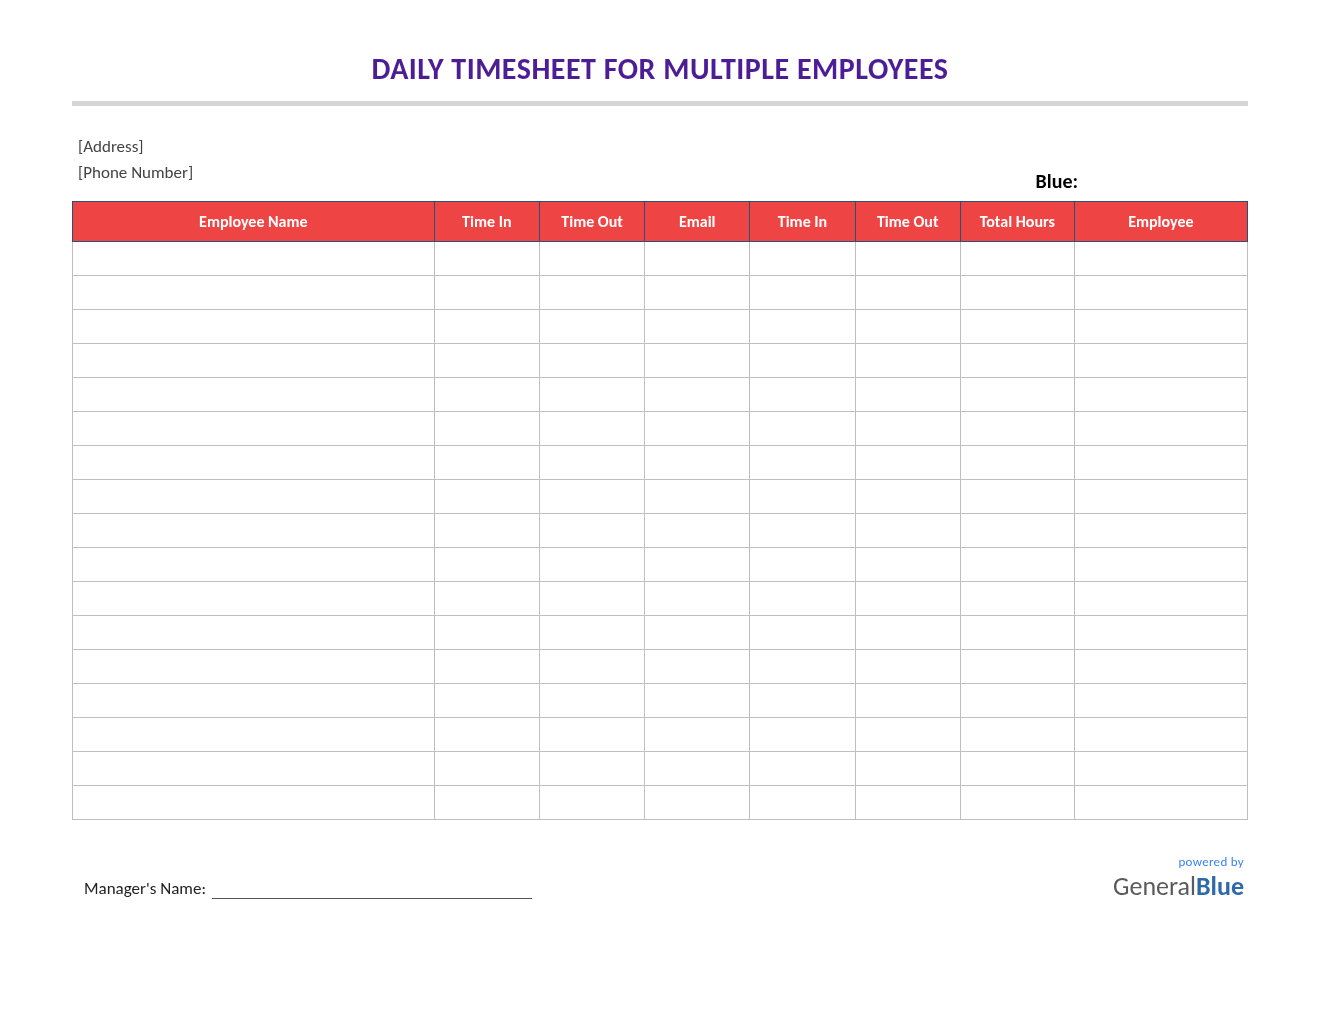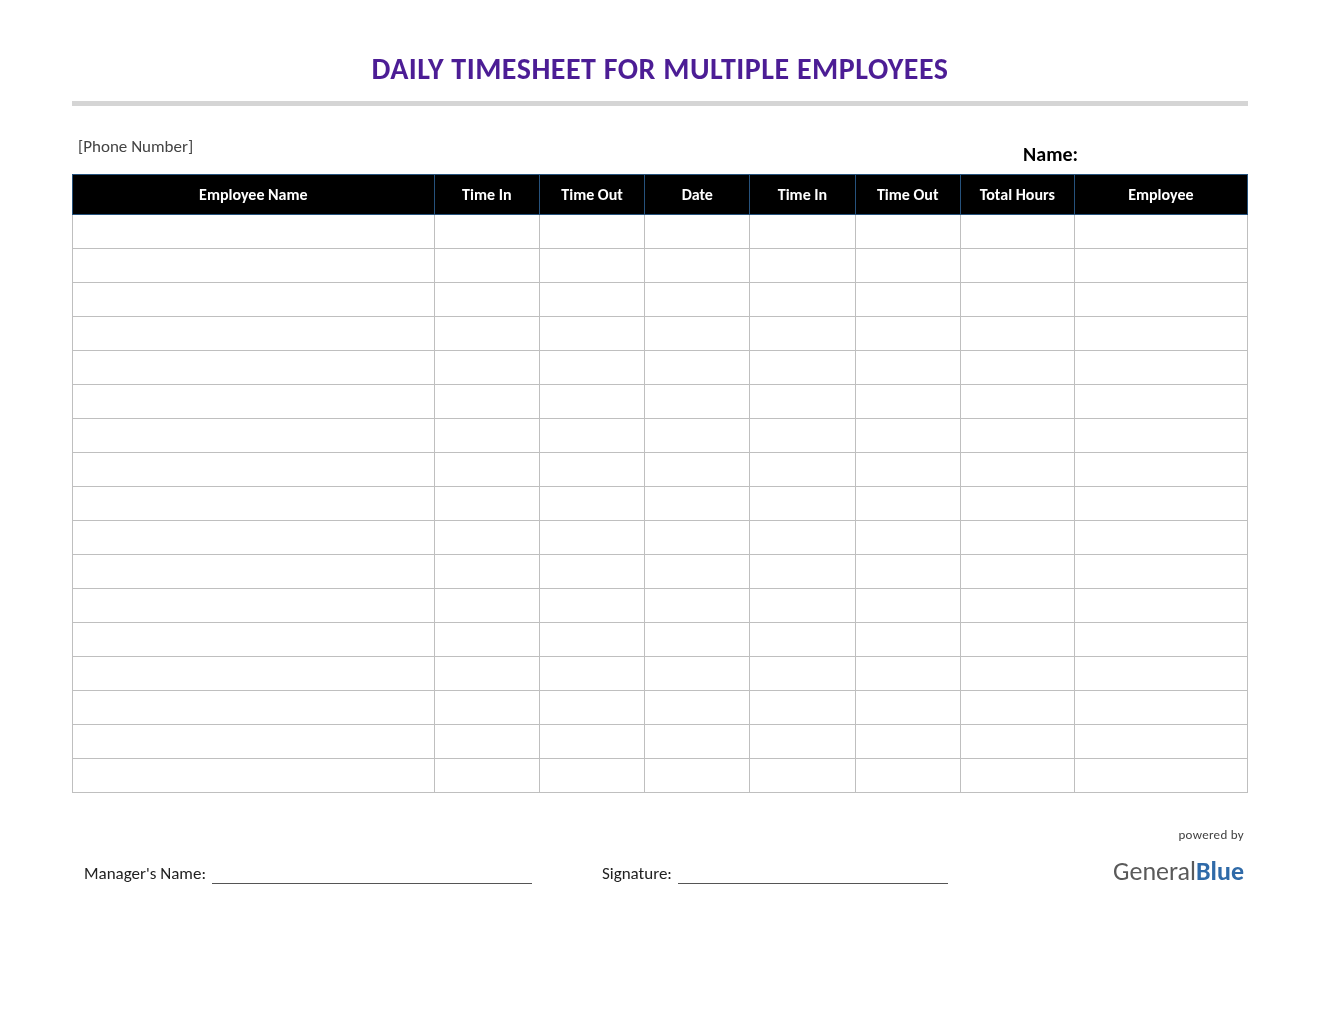--- a/index.html
+++ b/index.html
@@ -49,21 +49,21 @@
     font-size: 20px;
     font-weight: 700;
     color: #000;
   }
   table {
     width: 100%;
     border-collapse: collapse;
     margin-top: 6px;
   }
   thead th {
-    background: #000000;
+    background: #ef4444;
     color: #ffffff;
     font-size: 16px;
     font-weight: 600;
     padding: 10px 6px;
     border: 1px solid #26527c;
     text-align: center;
   }
   tbody td {
     border: 1px solid #bfbfbf;
     height: 34px;
@@ -96,54 +96,55 @@
   .sig-line { width: 270px; }
   .field.sig { margin-left: 70px; }
 
   .logo-wrap {
     margin-left: auto;
     text-align: right;
     padding-right: 4px;
   }
   .powered {
     font-size: 13px;
-    color: #404040;
+    color: #3b82f6;
     letter-spacing: 0.3px;
-    margin-bottom: 16px;
+    margin-bottom: 4px;
   }
   .logo {
     font-size: 26px;
     font-weight: 400;
     color: #5a5a5a;
     line-height: 1;
   }
   .logo .gen { font-weight: 300; }
   .logo .blue { color: #2f6aa8; font-weight: 600; }
 </style>
 </head>
 <body>
 
 <div class="title">DAILY TIMESHEET FOR MULTIPLE EMPLOYEES</div>
 <div class="hr"></div>
 
 <div class="header-block">
+  <div class="company-line">[Address]</div>
   <div class="company-line">[Phone Number]</div>
 </div>
 
 <div class="date-row">
-  <span class="date-label">Name:</span>
+  <span class="date-label">Blue:</span>
 </div>
 
 <table>
   <thead>
     <tr>
       <th class="col-name">Employee Name</th>
       <th class="col-small">Time In</th>
       <th class="col-small">Time Out</th>
-      <th class="col-small">Date</th>
+      <th class="col-small">Email</th>
       <th class="col-small">Time In</th>
       <th class="col-small">Time Out</th>
       <th class="col-total">Total Hours</th>
       <th class="col-sig">Employee</th>
     </tr>
   </thead>
   <tbody id="tbody">
       <tr>
         <td></td>
         <td></td>
@@ -314,24 +315,20 @@
         <td></td>
         <td></td>
       </tr>
     </tbody>
 </table>
 
 <div class="footer">
   <div class="field">
     <span>Manager's Name:</span>
     <span class="underline mgr-line"></span>
-  </div>
-  <div class="field sig">
-    <span>Signature:</span>
-    <span class="underline sig-line"></span>
   </div>
   <div class="logo-wrap">
     <div class="powered">powered by</div>
     <div class="logo">
       <span class="gen">General</span><span class="blue">Blue</span>
     </div>
   </div>
 </div>
 
 </body></html>

